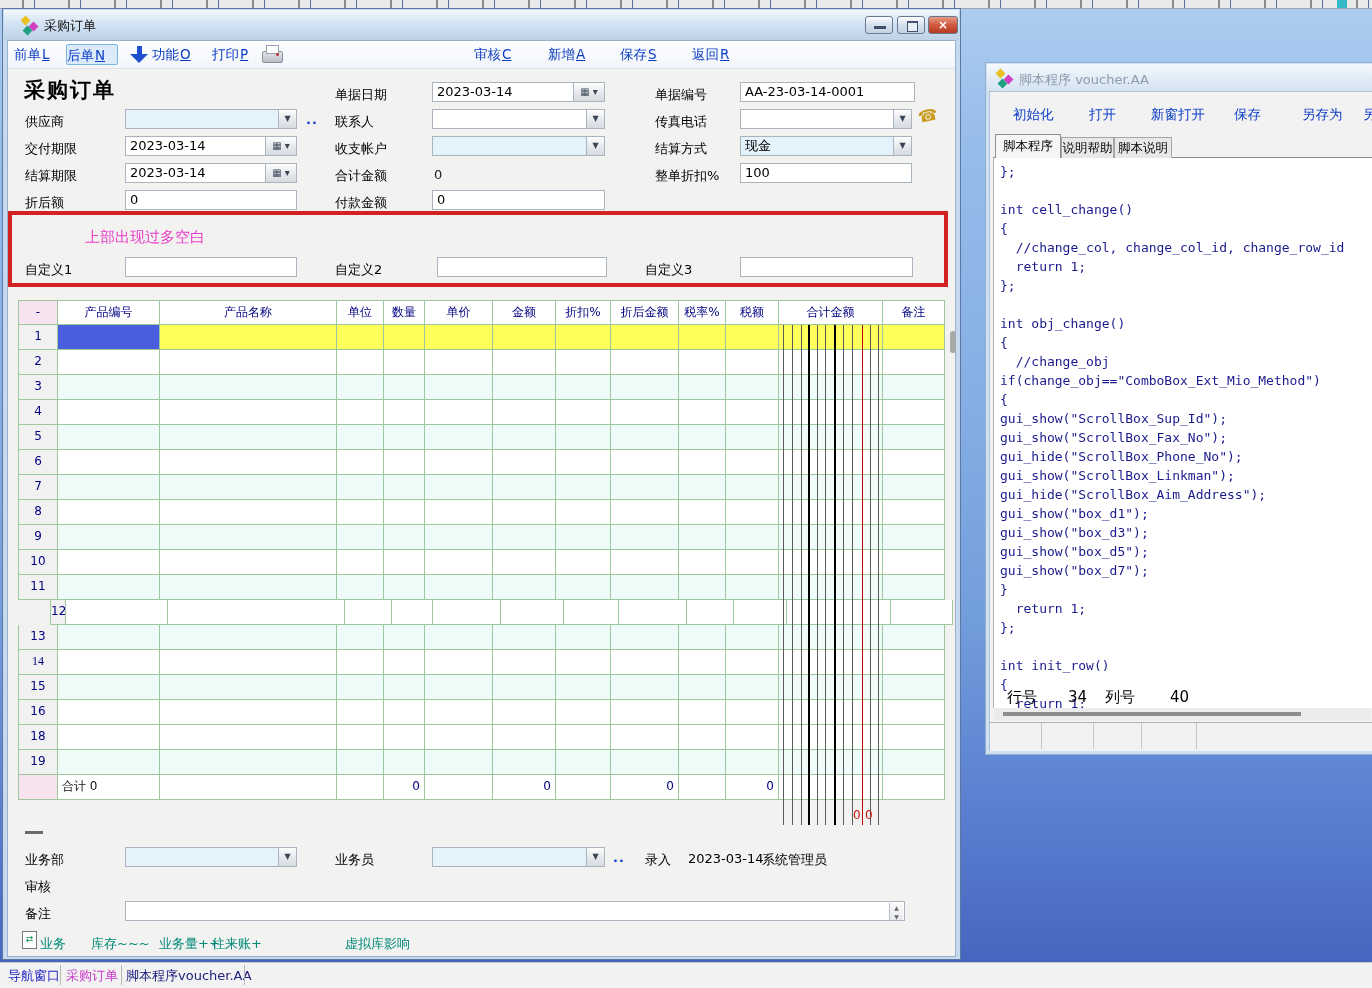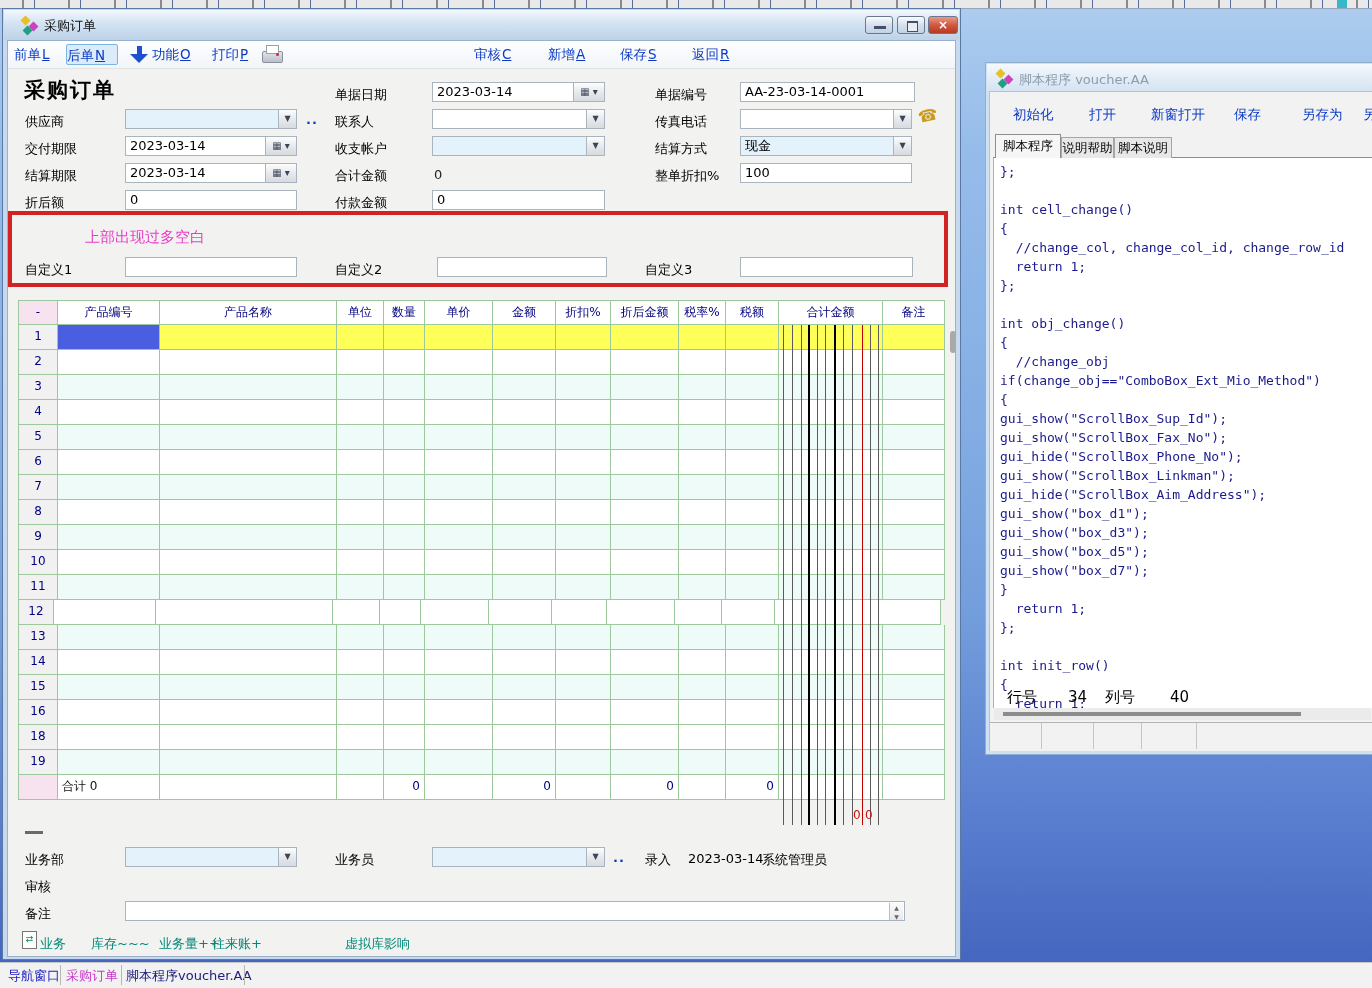--- a/index.html
+++ b/index.html
@@ -358,21 +358,21 @@
         <div class="gcell" style="width: 68px;"></div>
         <div class="gcell" style="width: 63px;"></div>
         <div class="gcell" style="width: 55px;"></div>
         <div class="gcell" style="width: 68px;"></div>
         <div class="gcell" style="width: 47px;"></div>
         <div class="gcell" style="width: 53px;"></div>
         <div class="gcell" style="width: 104px;"></div>
         <div class="gcell" style="width: 62px;"></div>
       </div>
       <div class="grow">
-        <div class="gcell gnum" style="width: 36px;">12</div>
+        <div class="gcell gnum" style="width: 16px; margin-left: 32px;">12</div>
         <div class="gcell" style="width: 102px;"></div>
         <div class="gcell" style="width: 177px;"></div>
         <div class="gcell" style="width: 47px;"></div>
         <div class="gcell" style="width: 41px;"></div>
         <div class="gcell" style="width: 68px;"></div>
         <div class="gcell" style="width: 63px;"></div>
         <div class="gcell" style="width: 55px;"></div>
         <div class="gcell" style="width: 68px;"></div>
         <div class="gcell" style="width: 47px;"></div>
         <div class="gcell" style="width: 53px;"></div>
@@ -388,21 +388,21 @@
         <div class="gcell" style="width: 68px;"></div>
         <div class="gcell" style="width: 63px;"></div>
         <div class="gcell" style="width: 55px;"></div>
         <div class="gcell" style="width: 68px;"></div>
         <div class="gcell" style="width: 47px;"></div>
         <div class="gcell" style="width: 53px;"></div>
         <div class="gcell" style="width: 104px;"></div>
         <div class="gcell" style="width: 62px;"></div>
       </div>
       <div class="grow">
-        <div class="gcell gnum" style="width: 40px;">14</div>
+        <div class="gcell gnum" style="width: 40px; font-family: Liberation Serif, serif;">14</div>
         <div class="gcell" style="width: 102px;"></div>
         <div class="gcell" style="width: 177px;"></div>
         <div class="gcell" style="width: 47px;"></div>
         <div class="gcell" style="width: 41px;"></div>
         <div class="gcell" style="width: 68px;"></div>
         <div class="gcell" style="width: 63px;"></div>
         <div class="gcell" style="width: 55px;"></div>
         <div class="gcell" style="width: 68px;"></div>
         <div class="gcell" style="width: 47px;"></div>
         <div class="gcell" style="width: 53px;"></div>

